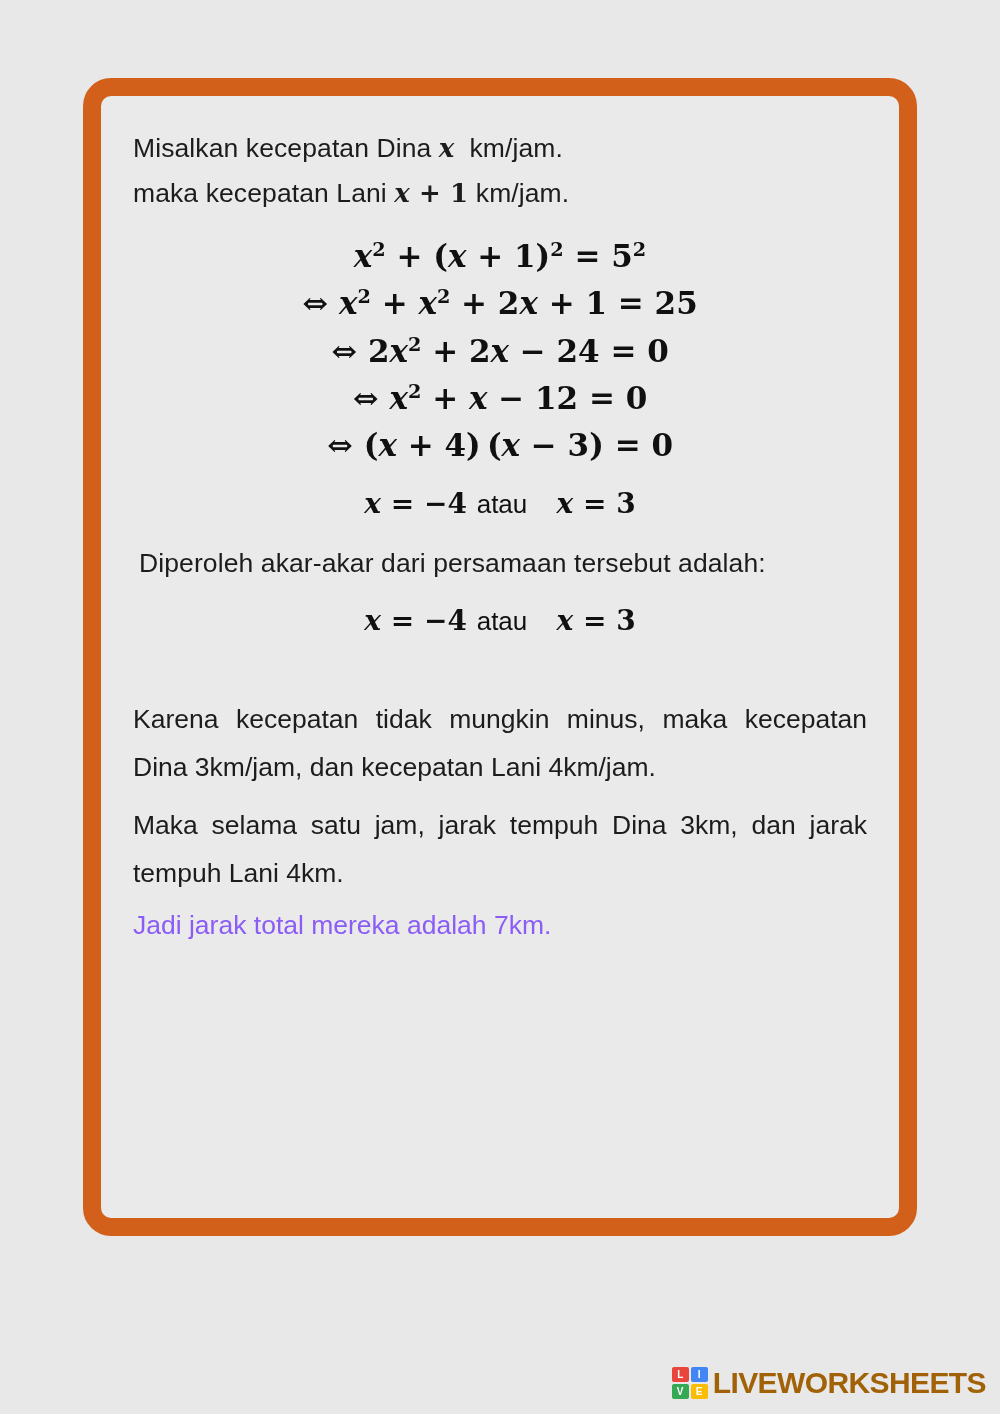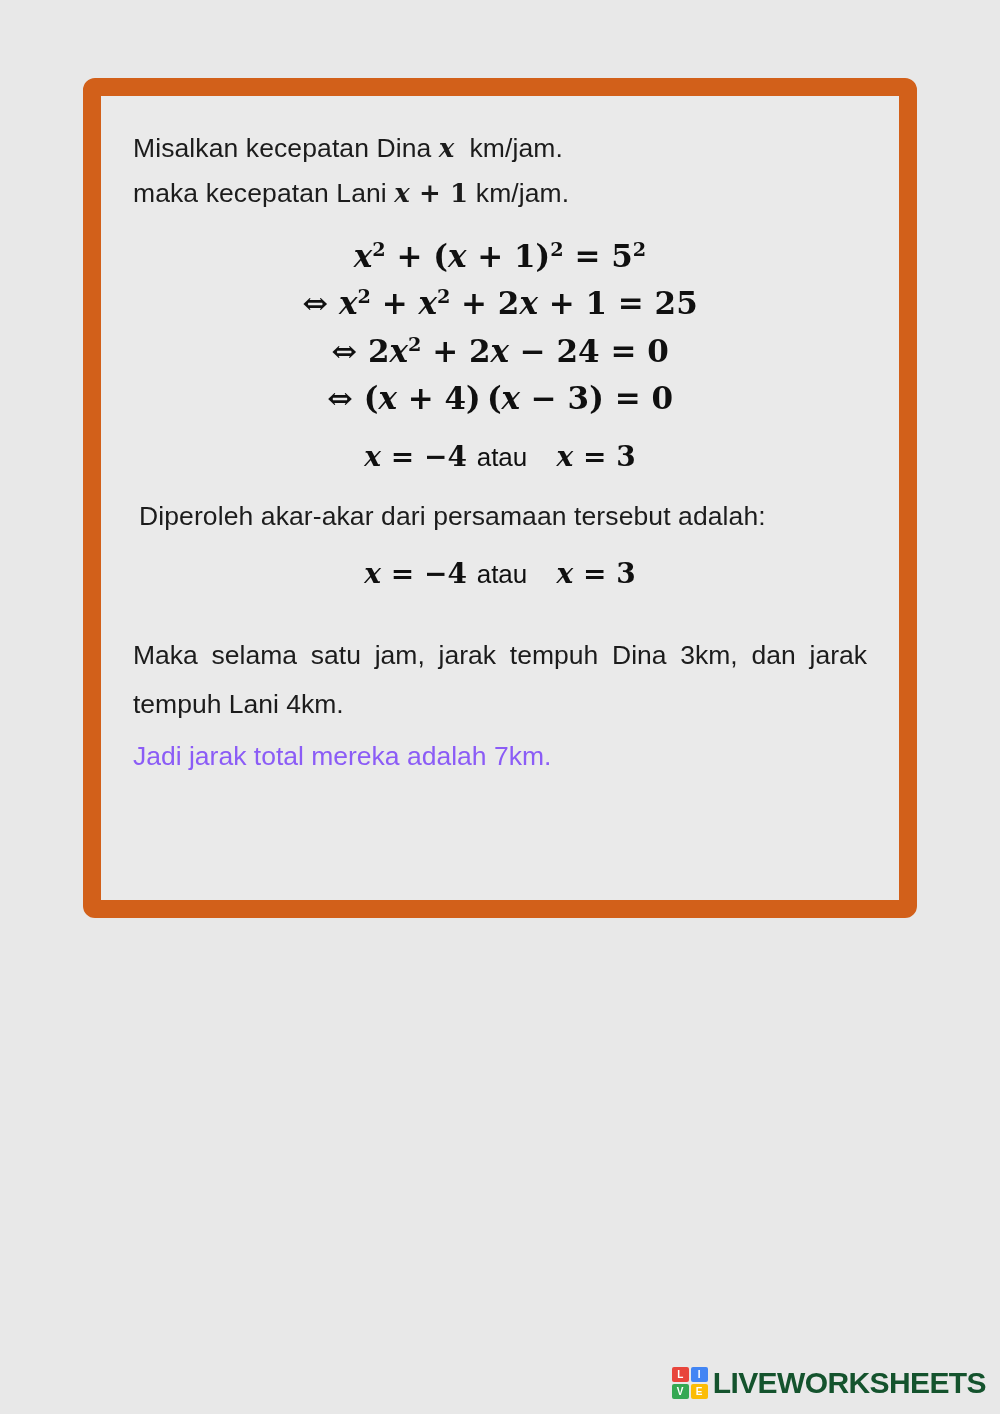--- a/index.html
+++ b/index.html
@@ -13,23 +13,23 @@
     font-family: "Liberation Sans", sans-serif;
     position: relative;
     overflow: hidden;
   }
 
   .worksheet-card {
     position: absolute;
     left: 83px;
     top: 78px;
     width: 834px;
-    height: 840px;
+    height: 1158px;
     border: 18px solid #d2601a;
-    border-radius: 12px;
+    border-radius: 28px;
     background: #eaeaea;
     box-sizing: border-box;
   }
 
   .card-inner {
     padding: 30px 32px 20px 32px;
   }
 
   .line {
     font-size: 26.5px;
@@ -146,21 +146,21 @@
   }
 
   .sq-l { background: #e8453c; }
   .sq-i { background: #4285f4; }
   .sq-v { background: #34a853; }
   .sq-e { background: #fbbc05; }
 
   .logo-text {
     font-size: 30px;
     font-weight: bold;
-    color: #14532d;
+    color: #a16207;
     letter-spacing: -0.6px;
     font-family: "Liberation Sans", sans-serif;
     text-align: center;
   }
 </style>
 </head>
 <body>
 
 <div class="worksheet-card">
   <div class="card-inner">
@@ -182,40 +182,44 @@
       <div class="eq">
         <span class="var">x</span><sup class="exp">2</sup> + (<span class="var">x</span> + 1)<sup class="exp">2</sup> = 5<sup class="exp">2</sup>
       </div>
       <div class="eq">
         ⇔ <span class="var">x</span><sup class="exp">2</sup> + <span class="var">x</span><sup class="exp">2</sup> + 2<span class="var">x</span> + 1 = 25
       </div>
       <div class="eq">
         ⇔ 2<span class="var">x</span><sup class="exp">2</sup> + 2<span class="var">x</span> − 24 = 0
       </div>
       <div class="eq">
+        ⇔ <span class="var">x</span><sup class="exp">2</sup> + <span class="var">x</span> − 12 = 0
+      </div>
+      <div class="eq">
         ⇔ (<span class="var">x</span> + 4) (<span class="var">x</span> − 3) = 0
       </div>
     </div>
 
     <div class="eq-roots">
       <span class="eq small">
         <span class="var">x</span> = −4 <span class="plain">atau</span> &nbsp; <span class="var">x</span> = 3
       </span>
     </div>
 
     <div class="line line-indent">Diperoleh akar-akar dari persamaan tersebut adalah:</div>
 
     <div class="eq-roots">
       <span class="eq small">
         <span class="var">x</span> = −4 <span class="plain">atau</span> &nbsp; <span class="var">x</span> = 3
       </span>
     </div>
 
     <div class="spacer-sm"></div>
 
+    <div class="para-justify">Karena kecepatan tidak mungkin minus, maka kecepatan Dina 3km/jam, dan kecepatan Lani 4km/jam.</div>
 
     <div class="para-justify tight">Maka selama satu jam, jarak tempuh Dina  3km, dan jarak tempuh Lani 4km.</div>
 
     <div class="para-plain">Jadi jarak total mereka adalah  7km.</div>
 
   </div>
 </div>
 
 <div class="footer-logo">
   <div class="logo-squares">

